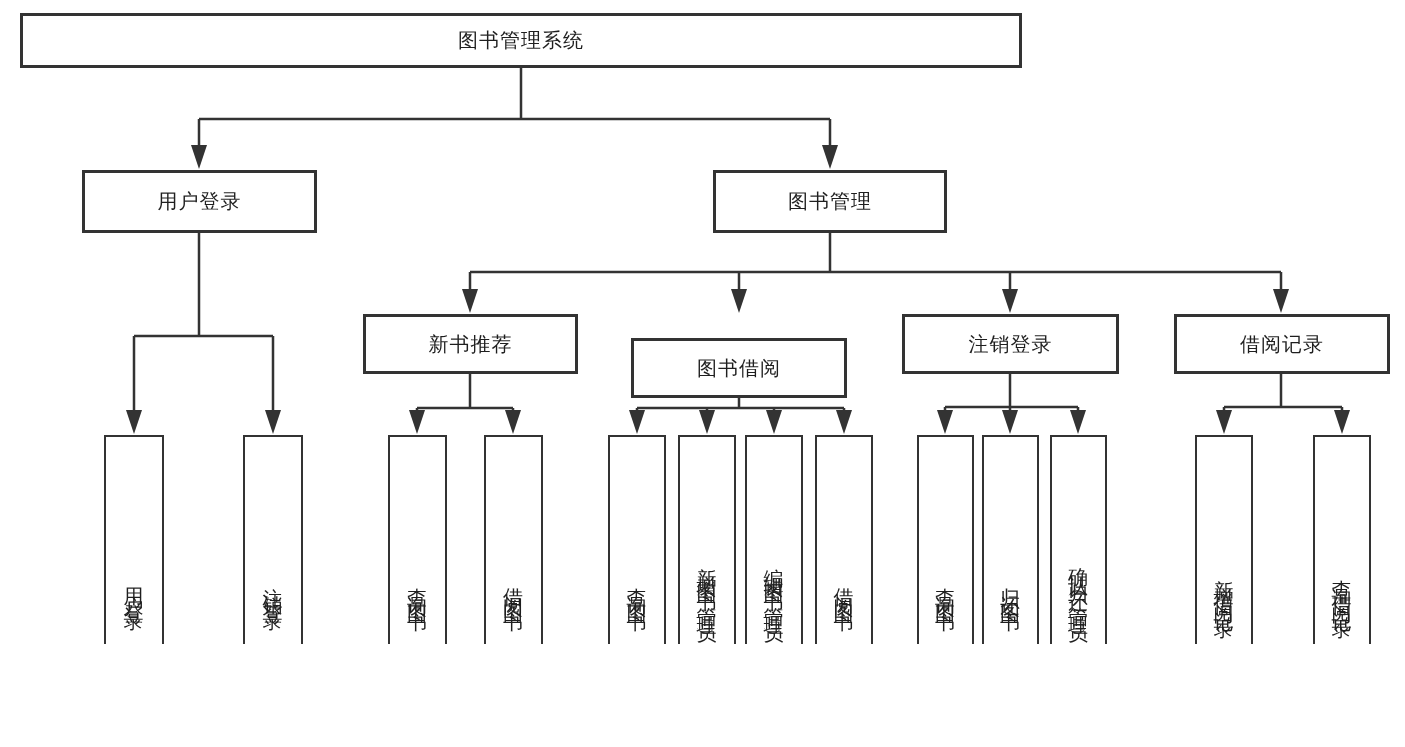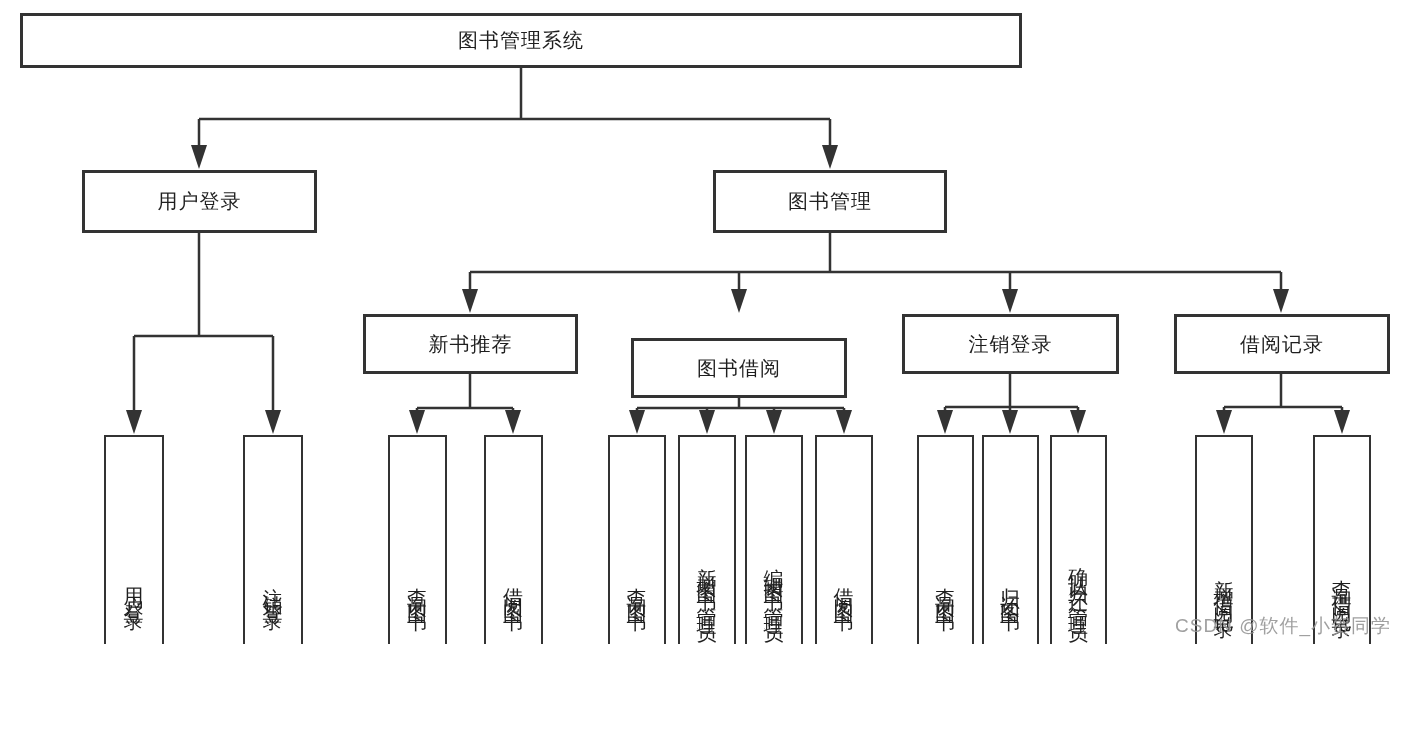--- a/index.html
+++ b/index.html
@@ -181,15 +181,14 @@
     <span>确认归还（管理员）</span>
   </div>
 
   <div class="box leaf lf12">
     <span>新增借阅记录</span>
   </div>
   <div class="box leaf lf13">
     <span>查询借阅记录</span>
   </div>
 
-  <div class="watermark">CSDN @软件_小贺同学</div>
 
 </div>
 
 </body></html>

